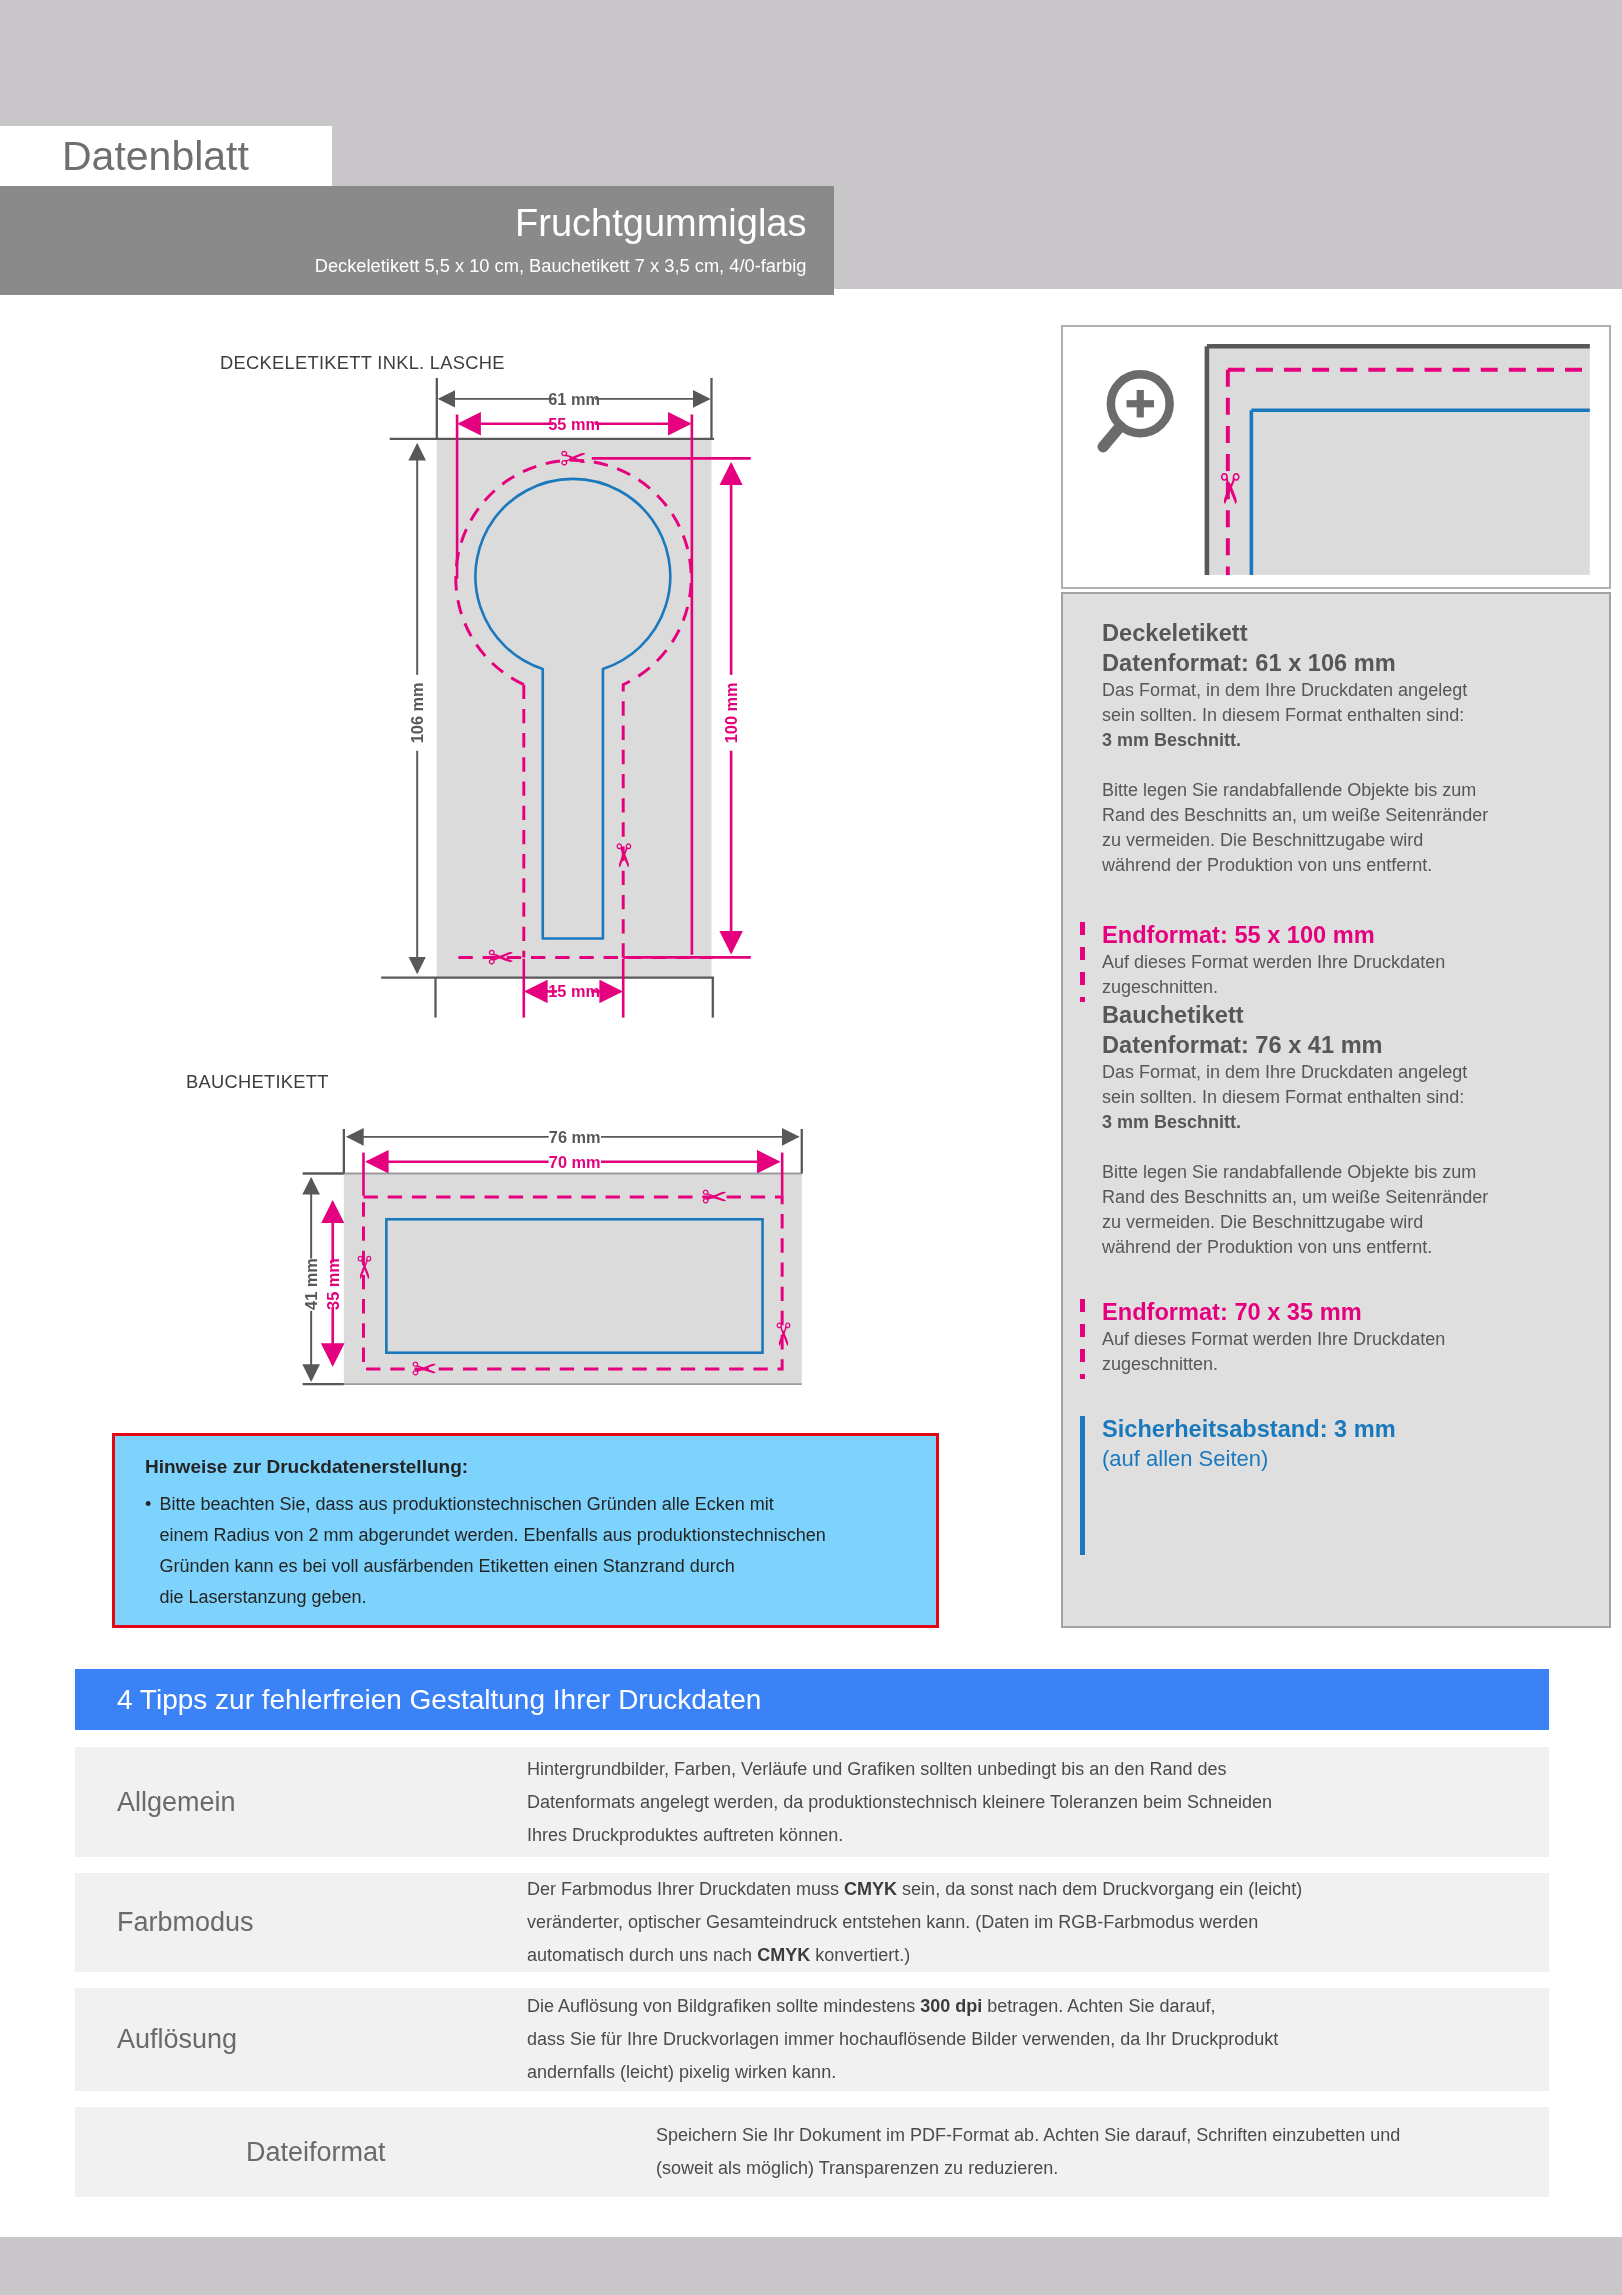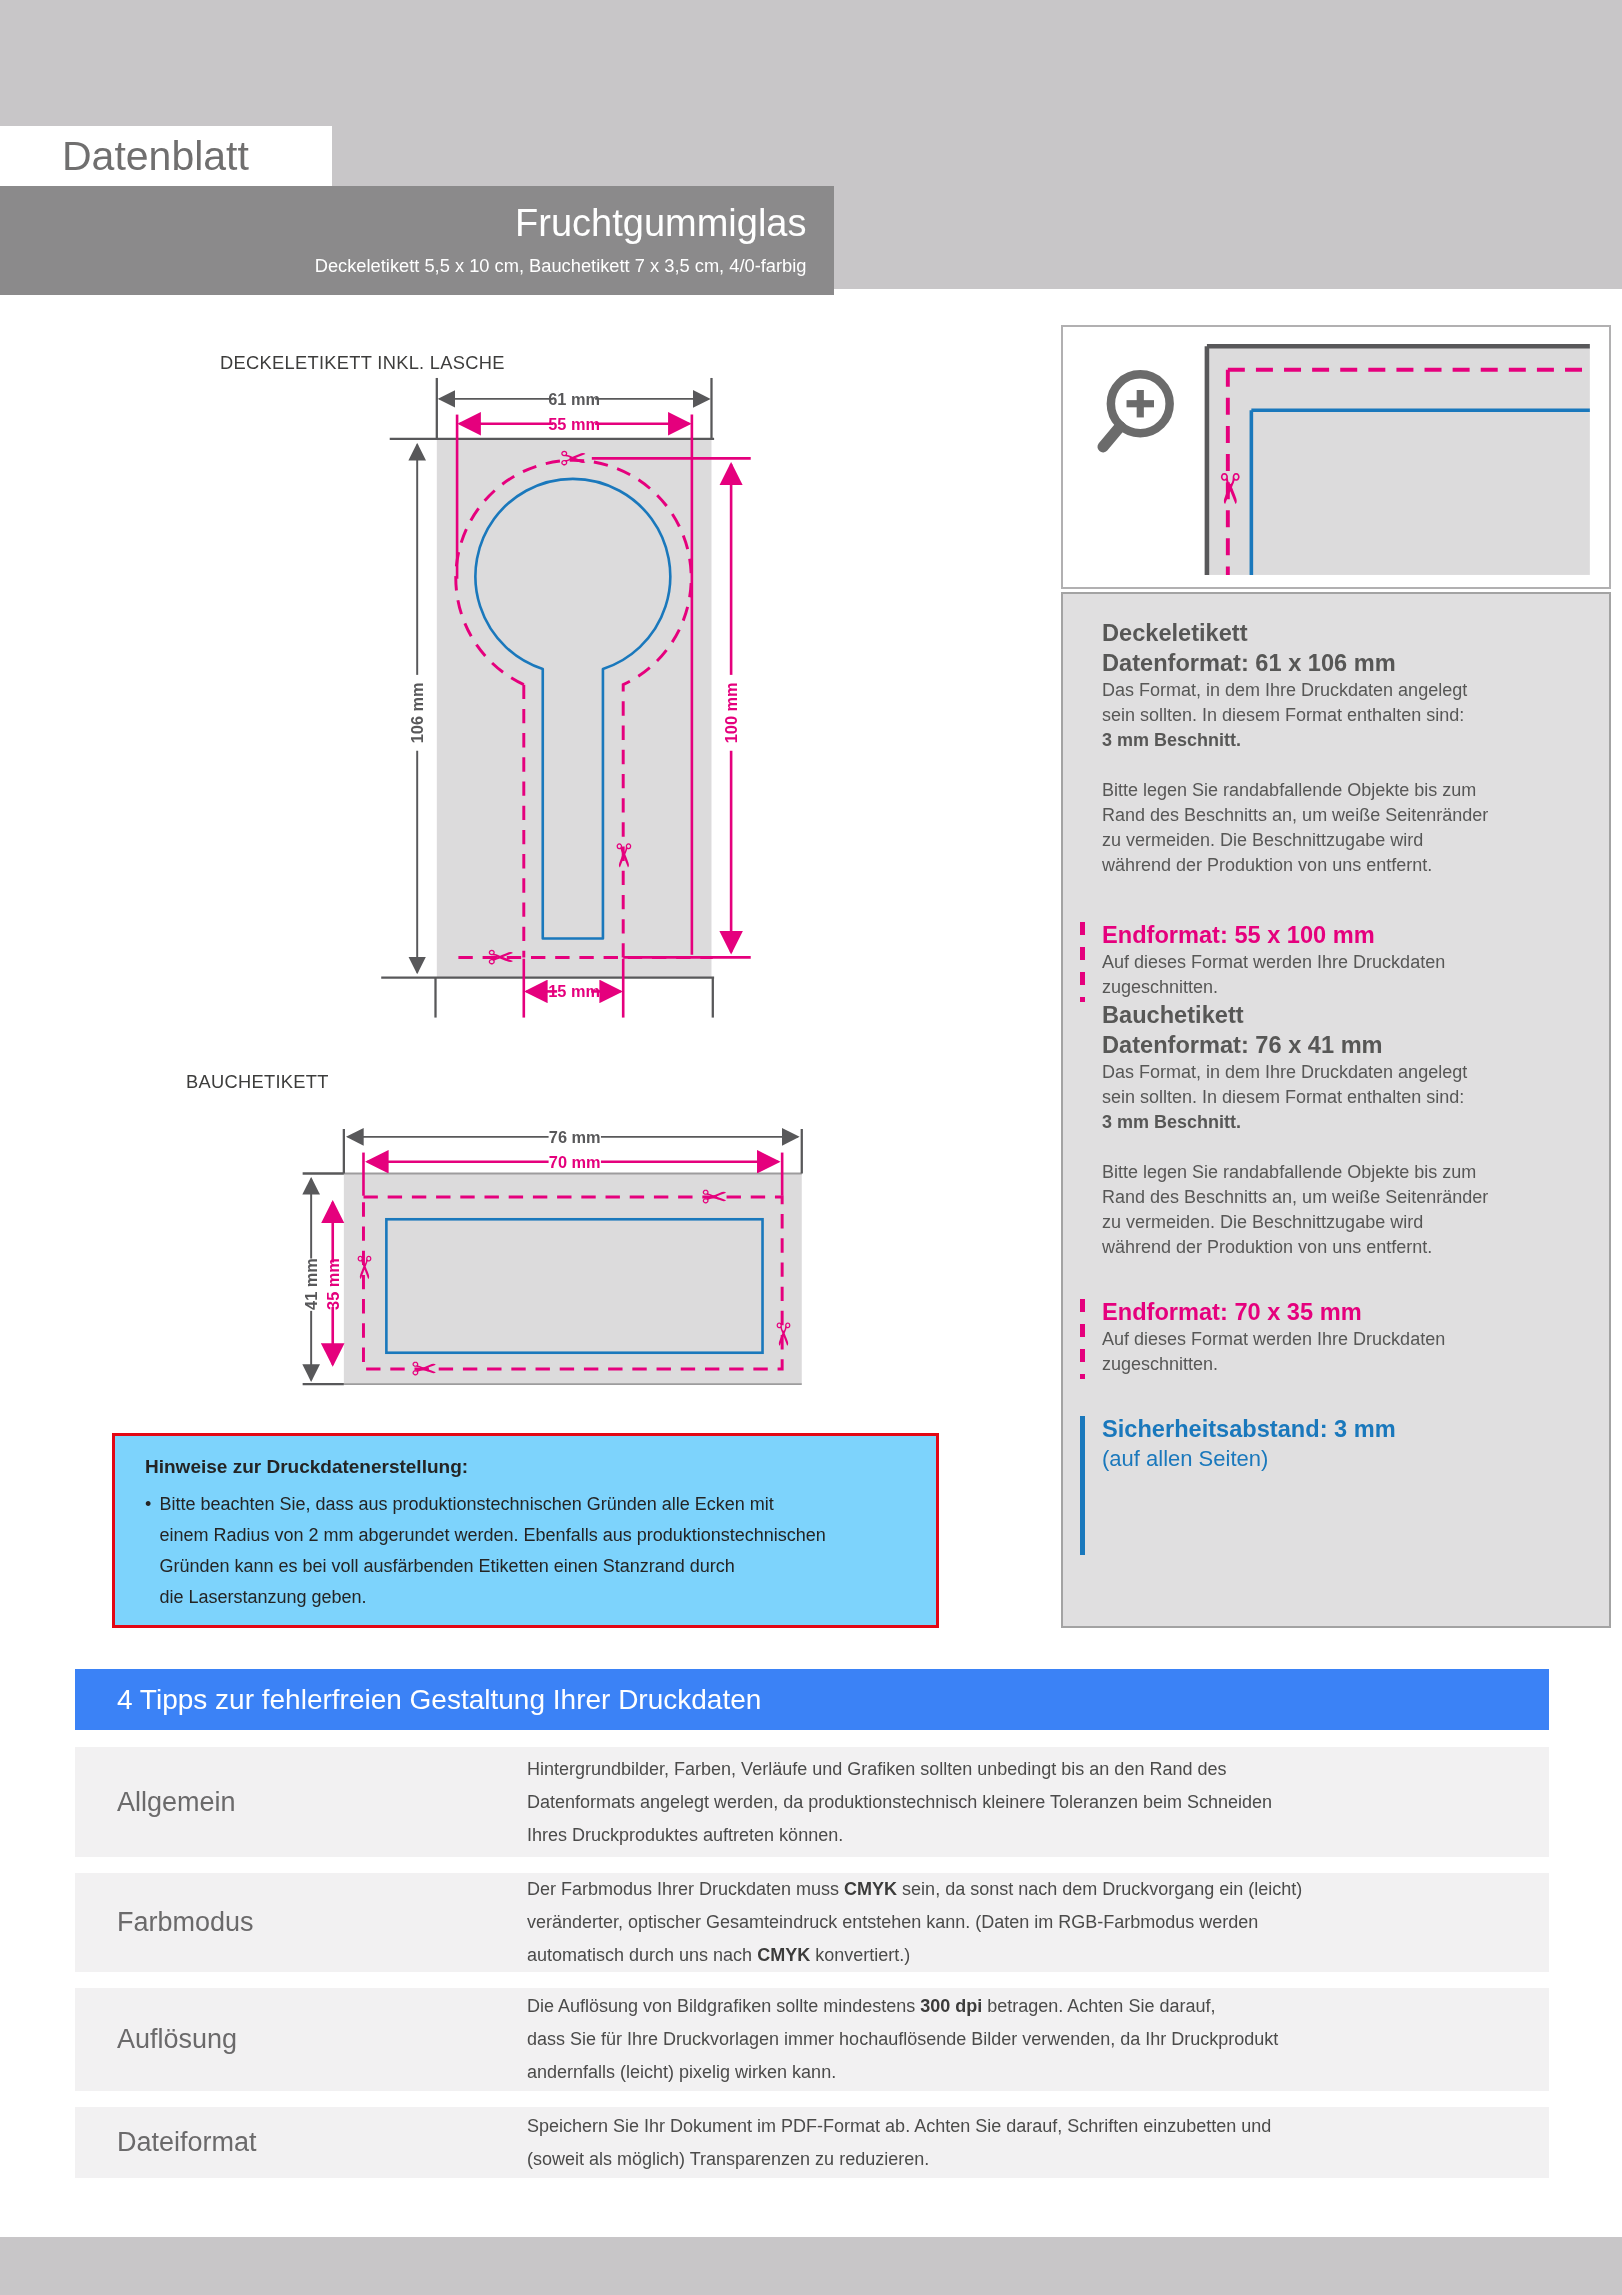--- a/index.html
+++ b/index.html
@@ -48,21 +48,21 @@
   .hinweise-box h4{font-size:19px;font-weight:700;margin:0;}
   .hinweise-bullet{display:flex;margin-top:11.8px;font-size:18px;line-height:31px;}
   .hinweise-bullet .dot{width:14.4px;}
   .hinweise-bullet .txt{white-space:pre-line;}
   
   .tips-banner{position:absolute;left:75px;top:1669px;width:1474px;height:61px;background:#3b82f6;
         display:flex;align-items:center;}
   .tips-banner span{color:#ffffff;font-size:28px;padding-left:42px;}
   .tips-row{position:absolute;left:75px;width:1474px;background:#f2f1f2;display:flex;align-items:center;box-sizing:border-box;}
   .row1{top:1747px;height:110px;} .row2{top:1873px;height:99px;}
-  .row3{top:1988px;height:103px;} .row4{top:2107px;height:71px;}
+  .row3{top:1988px;height:103px;} .row4{top:2107px;height:90px;justify-content:center;}
   .row-label{width:452px;padding-left:42px;font-size:27px;color:#6b6a6b;flex-shrink:0;box-sizing:border-box;}
   .row-text{font-size:18px;line-height:33px;color:#4b4b4a;white-space:pre-line;padding-right:19.6px;}
   .row-text .bold{font-weight:700;color:#3c3c3b;}
   
   .footer-bar{position:absolute;left:0;top:2237px;width:1623px;height:59px;background:#c8c6c8;}
   
   text.dim{font-family:"Liberation Sans",sans-serif;font-weight:700;font-size:25px;fill:#58585a;}
   text.dimm{font-family:"Liberation Sans",sans-serif;font-weight:700;font-size:25px;fill:#e5007d;}
   text.scis{font-family:"DejaVu Sans",sans-serif;fill:#e5007d;}
 </style>

